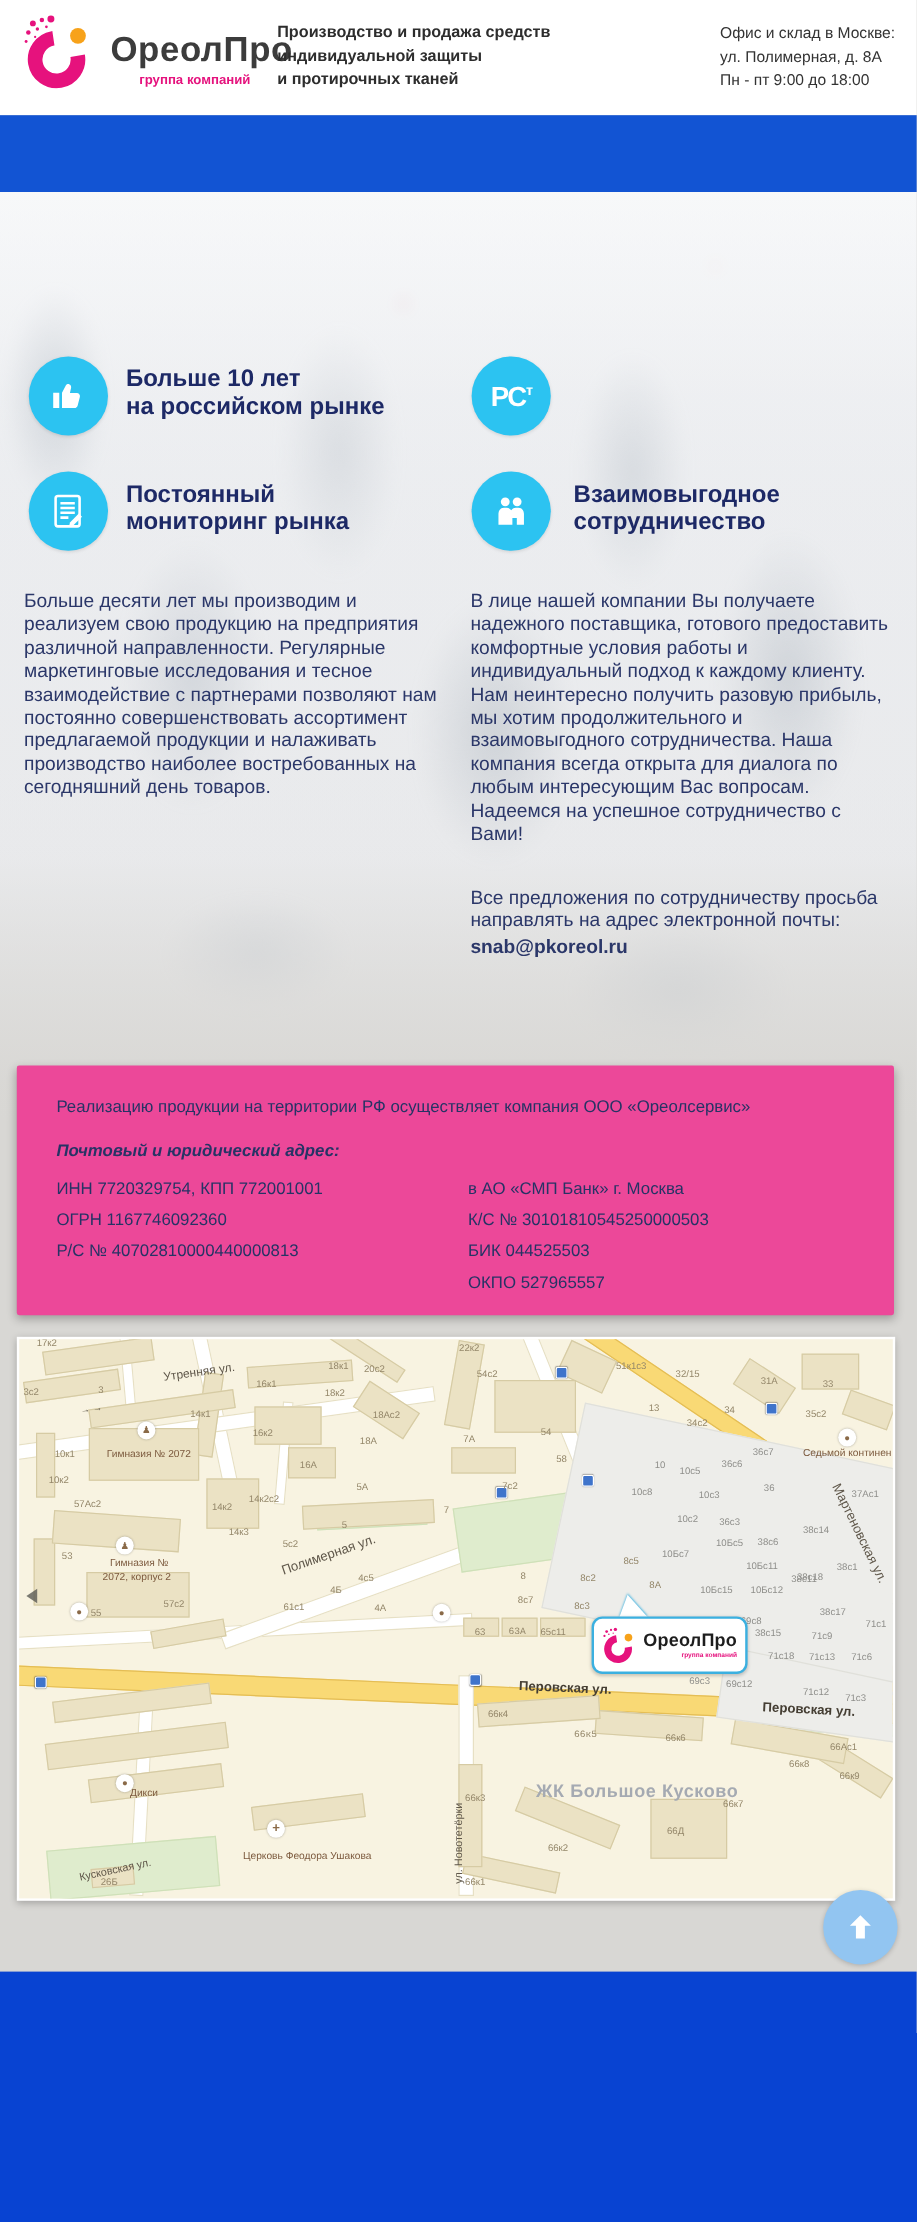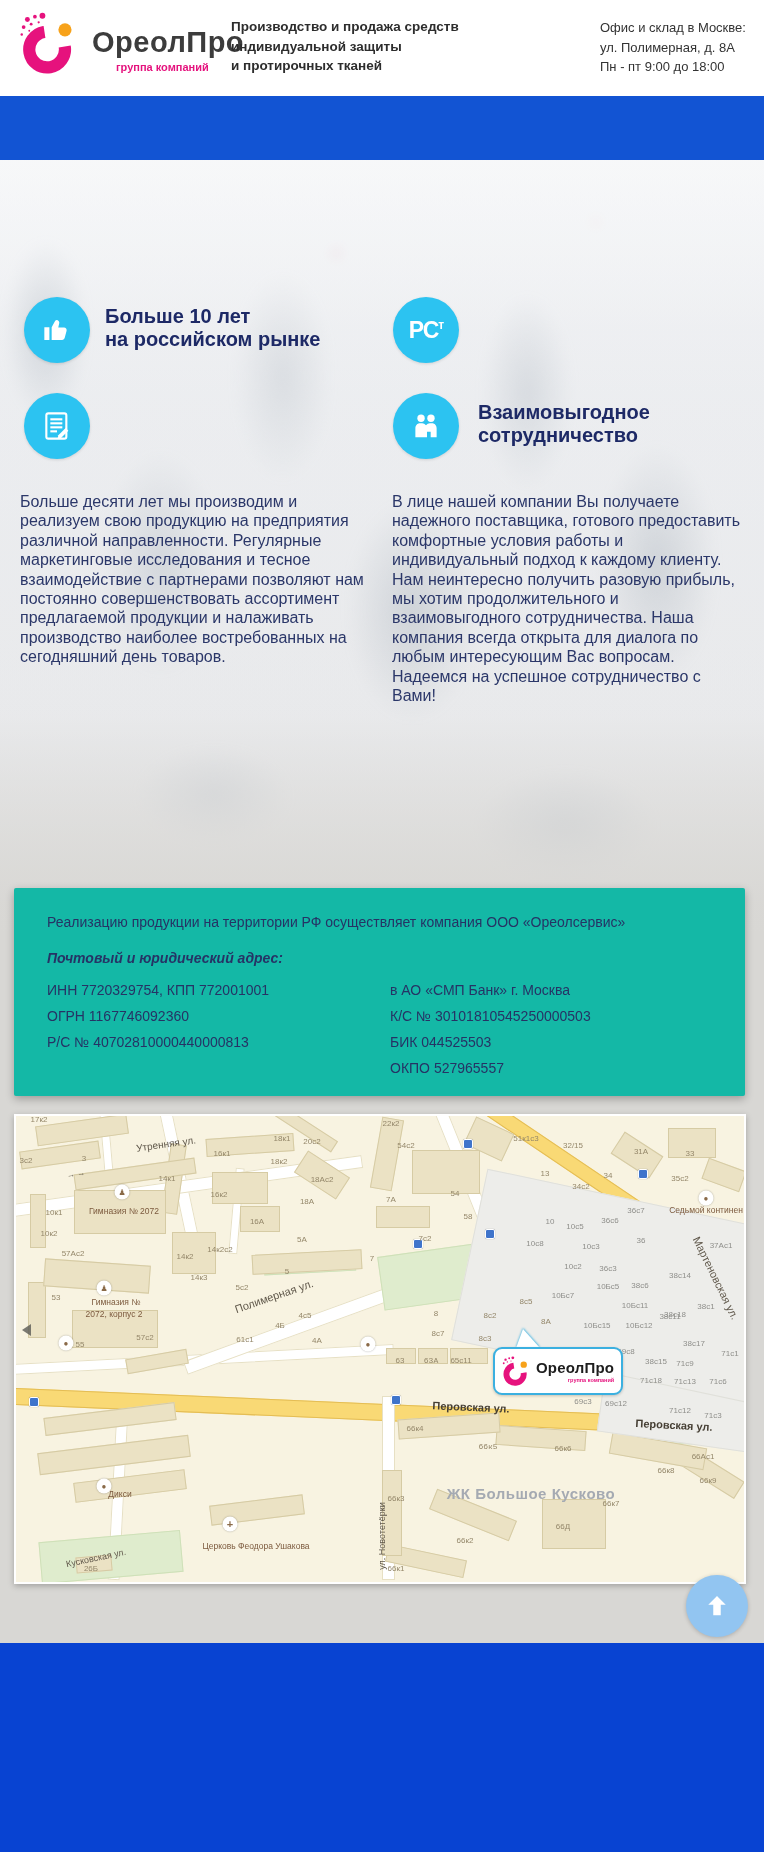--- a/index.html
+++ b/index.html
@@ -39,21 +39,21 @@
 .hero::after{content:"";position:absolute;inset:0;background:linear-gradient(180deg,rgba(250,251,252,.6) 0%,rgba(242,243,245,.35) 22%,rgba(236,237,239,.3) 72%,rgba(216,215,212,.9) 96%,#d8d7d4 100%)}
 .hero>*{z-index:2}
 .h1{position:absolute;left:22px;top:64px;font-size:25px;font-weight:bold;color:#1f2a5e}
 .fcircle{position:absolute;width:66px;height:66px;border-radius:50%;background:#2cc3f1;display:flex;align-items:center;justify-content:center;box-shadow:0 1px 3px rgba(0,0,0,.12)}
 .ftitle{position:absolute;font-size:20px;line-height:23px;font-weight:bold;color:#1d2966}
 .rst{font-weight:bold;color:#fff;font-size:23px;letter-spacing:-1px}
 .rst sup{font-size:12px}
 .para{position:absolute;font-size:16px;line-height:19.4px;color:#2b3769}
 .para .email-line{display:block;font-weight:bold;margin-top:2px}
 
-.req-card{position:absolute;left:14px;top:888px;width:731px;height:208px;background:#14b8a6;border-radius:2px;box-shadow:0 3px 8px rgba(0,0,0,.28);z-index:3}
+.req-card{position:absolute;left:14px;top:888px;width:731px;height:208px;background:#ec4899;border-radius:2px;box-shadow:0 3px 8px rgba(0,0,0,.28);z-index:3}
 .req-line1{position:absolute;left:33px;top:26px;font-size:14px;color:#263365}
 .req-label{position:absolute;left:33px;top:62px;font-size:14px;font-weight:bold;font-style:italic;color:#263365}
 .req-col{position:absolute;top:89px;font-size:14px;line-height:26px;color:#263365}
 .req-col.left{left:33px}
 .req-col.right{left:376px}
 .req-col div{white-space:nowrap}
 
 .map-card{position:absolute;left:14px;top:1114px;width:732px;height:470px;background:#fff;box-shadow:0 2px 6px rgba(0,0,0,.25);padding:2px;z-index:3}
 .map-canvas{position:relative;width:728px;height:466px;background:#f8f3e1;overflow:hidden}
 .ms{position:absolute}
@@ -156,33 +156,39 @@
     <div class="fcircle" style="left:24px;top:233px">
       <svg viewBox="0 0 24 24" width="32" height="32" fill="none" stroke="#fff" stroke-width="1.6">
         <rect x="4" y="2.5" width="15" height="19" rx="1.5"></rect>
         <line x1="7" y1="7" x2="16" y2="7"></line>
           <line x1="7" y1="10" x2="16" y2="10"></line>
           <line x1="7" y1="13" x2="16" y2="13"></line>
           <line x1="7" y1="16" x2="12" y2="16"></line>
         <path d="M13 19l5.5-5.5 2 2L15 21l-2.6.6z" fill="#fff" stroke="none"></path>
       </svg>
     </div>
+    <div class="ftitle prelines" style="left:105px;top:241px">Постоянный
+мониторинг рынка</div>
 
     <div class="fcircle" style="left:393px;top:233px">
       <svg viewBox="0 0 24 24" width="34" height="34" fill="#fff">
         <circle cx="8.5" cy="6.5" r="2.6"></circle>
           <circle cx="15.5" cy="6.5" r="2.6"></circle>
         <path d="M4.5 20v-6.5c0-2 1.4-3.5 3.2-3.5h1.6c1 0 1.9.5 2.7 1.4.8-.9 1.7-1.4 2.7-1.4h1.6c1.8 0 3.2 1.5 3.2 3.5V20h-4.2v-4h-2.6v4z"></path>
       </svg>
     </div>
     <div class="ftitle prelines" style="left:478px;top:241px">Взаимовыгодное
 сотрудничество</div>
 
     <p class="para" style="left:20px;top:332px;width:352px">Больше десяти лет мы производим и реализуем свою продукцию на предприятия различной направленности. Регулярные маркетинговые исследования и тесное взаимодействие с партнерами позволяют нам постоянно совершенствовать ассортимент предлагаемой продукции и налаживать производство наиболее востребованных на сегодняшний день товаров.</p>
     <p class="para" style="left:392px;top:332px;width:356px">В лице нашей компании Вы получаете надежного поставщика, готового предоставить комфортные условия работы и индивидуальный подход к каждому клиенту. Нам неинтересно получить разовую прибыль, мы хотим продолжительного и взаимовыгодного сотрудничества. Наша компания всегда открыта для диалога по любым интересующим Вас вопросам. Надеемся на успешное сотрудничество с Вами!</p>
+    <p class="para" style="left:392px;top:579px;width:356px">
+      <span>Все предложения по сотрудничеству просьба направлять на адрес электронной почты:</span>
+      <a class="email-line">snab@pkoreol.ru</a>
+    </p>
   </div>
 
   <div class="req-card">
     <div class="req-line1">Реализацию продукции на территории РФ осуществляет компания ООО «Ореолсервис»</div>
     <div class="req-label">Почтовый и юридический адрес:</div>
     <div class="req-col left">
       <div>ИНН 7720329754, КПП 772001001</div>
       <div>ОГРН 1167746092360</div>
       <div>Р/С № 40702810000440000813</div>
     </div>
@@ -394,21 +400,21 @@
         <span class="ml ml-numg" style="left: 592px; top: 170px; transform: translate(-50%, -50%);">10Бс5</span>
         <span class="ml ml-numg" style="left: 624px; top: 169px; transform: translate(-50%, -50%);">38с6</span>
         <span class="ml ml-numg" style="left: 547px; top: 179px; transform: translate(-50%, -50%);">10Бс7</span>
         <span class="ml ml-numg" style="left: 619px; top: 189px; transform: translate(-50%, -50%);">10Бс11</span>
         <span class="ml ml-numg" style="left: 690px; top: 190px; transform: translate(-50%, -50%);">38с1</span>
         <span class="ml ml-numg" style="left: 654px; top: 200px; transform: translate(-50%, -50%);">38с11</span>
         <span class="ml ml-numg" style="left: 581px; top: 209px; transform: translate(-50%, -50%);">10Бс15</span>
         <span class="ml ml-numg" style="left: 623px; top: 209px; transform: translate(-50%, -50%);">10Бс12</span>
         <span class="ml ml-numg" style="left: 678px; top: 227px; transform: translate(-50%, -50%);">38с17</span>
         <span class="ml ml-numg" style="left: 610px; top: 235px; transform: translate(-50%, -50%);">69с8</span>
-        <span class="ml ml-numg" style="left: 640px; top: 245px; transform: translate(-50%, -50%);">38с15</span>
+        <span class="ml ml-numg" style="left: 624px; top: 245px; transform: translate(-50%, -50%);">38с15</span>
         <span class="ml ml-numg" style="left: 669px; top: 247px; transform: translate(-50%, -50%);">71с9</span>
         <span class="ml ml-numg" style="left: 714px; top: 237px; transform: translate(-50%, -50%);">71с1</span>
         <span class="ml ml-numg" style="left: 635px; top: 264px; transform: translate(-50%, -50%);">71с18</span>
         <span class="ml ml-numg" style="left: 669px; top: 265px; transform: translate(-50%, -50%);">71с13</span>
         <span class="ml ml-numg" style="left: 702px; top: 265px; transform: translate(-50%, -50%);">71с6</span>
         <span class="ml ml-numg" style="left: 567px; top: 285px; transform: translate(-50%, -50%);">69с3</span>
         <span class="ml ml-numg" style="left: 600px; top: 287px; transform: translate(-50%, -50%);">69с12</span>
         <span class="ml ml-numg" style="left: 664px; top: 294px; transform: translate(-50%, -50%);">71с12</span>
         <span class="ml ml-numg" style="left: 697px; top: 299px; transform: translate(-50%, -50%);">71с3</span>
         <span class="ml ml-numg" style="left: 705px; top: 129px; transform: translate(-50%, -50%);">37Ас1</span>

